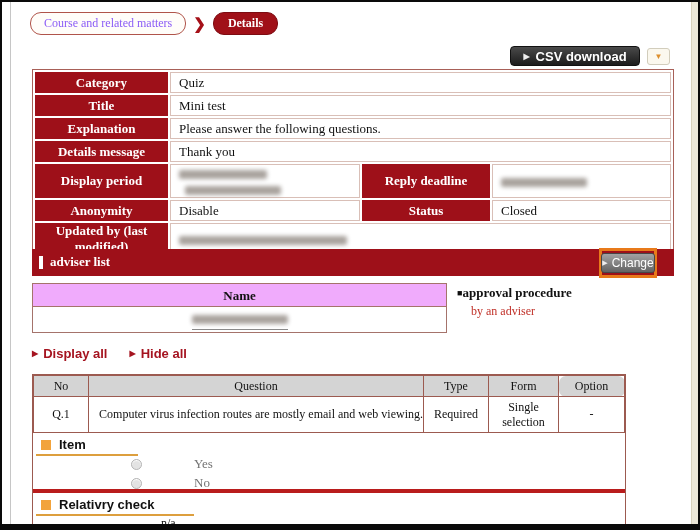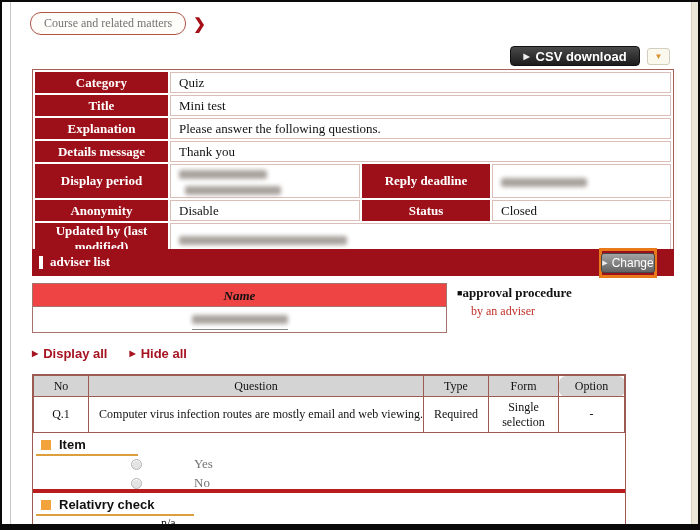--- a/index.html
+++ b/index.html
@@ -9,21 +9,21 @@
     border:2px solid #0a0a0a; border-bottom-width:6px; overflow:hidden;
     margin:0 auto;
   }
   .left-rule { position:absolute; left:8px; top:0; bottom:0; width:1px; background:#c6c6c6; }
   .right-strip { position:absolute; right:0; top:0; bottom:0; width:7px; background:#ece8d9; border-left:1px solid #d8d2bd; }
 
   
   .breadcrumb { position:absolute; left:28px; top:10px; display:flex; align-items:center; }
   .crumb-pill {
     border:1px solid #b0544a; border-radius:11px; padding:3px 13px;
-    font-size:12px; color:#737373; background:#fffdf9;
+    font-size:12px; color:#8b5cf6; background:#fffdf9;
   }
   .crumb-chevron { color:#a51018; font-size:15px; font-weight:bold; margin:0 7px; font-family:"Liberation Sans", sans-serif; }
   .crumb-current {
     background:#a01018; color:#fff; font-weight:bold; border-radius:11px;
     padding:3px 14px; font-size:12px; border:1px solid #7d0c12;
   }
 
   
   .csv-btn {
     position:absolute; left:508px; top:44px; width:130px; height:20px;
@@ -60,21 +60,21 @@
   .chg-btn {
     width:57px; height:20px; background:linear-gradient(#a2a2a2,#636363);
     border:1px solid #474747; border-radius:3px; color:#fff;
     font-family:"Liberation Sans", sans-serif; font-size:12px;
     display:flex; align-items:center; justify-content:center; gap:4px; cursor:pointer;
   }
   .chg-btn .tri { font-size:7px; color:#eee; }
 
   
   .name-table { position:absolute; left:30px; top:281px; width:415px; border:1px solid #a5736b; }
-  .name-head { height:23px; background:#ef4444; border-bottom:1px solid #a5736b; text-align:center; font-weight:bold; font-size:13px; color:#111; line-height:23px;font-style:italic; }
+  .name-head { height:23px; background:#f0abfc; border-bottom:1px solid #a5736b; text-align:center; font-weight:bold; font-size:13px; color:#111; line-height:23px; }
   .name-cell { height:25px; background:#fff; display:flex; align-items:center; justify-content:center; }
 
   .approval { position:absolute; left:455px; top:283px; font-size:13px; }
   .approval .t { font-weight:bold; color:#111; }
   .approval .v { color:#c03028; font-size:12px; margin:3px 0 0 14px; }
   .sq { font-size:9px; vertical-align:1px; }
 
   
   .exp-links { position:absolute; left:30px; top:344px; display:flex; gap:22px; font-family:"Liberation Sans", sans-serif; }
   .exp-link { color:#a51420; font-weight:bold; font-size:13px; display:flex; align-items:center; gap:5px; cursor:pointer; }
@@ -104,20 +104,21 @@
 </head>
 <body>
 
 <div class="screen">
   <div class="left-rule"></div>
   <div class="right-strip"></div>
 
   <div class="breadcrumb">
     <span class="crumb-pill">Course and related matters</span>
     <span class="crumb-chevron">❯</span>
+    <span class="crumb-current">Details</span>
   </div>
 
   <div class="csv-btn">
     <span class="tri">▶</span>
     <span>CSV download</span>
   </div>
   <div class="csv-drop">
     <span class="tri">▼</span>
   </div>
 

